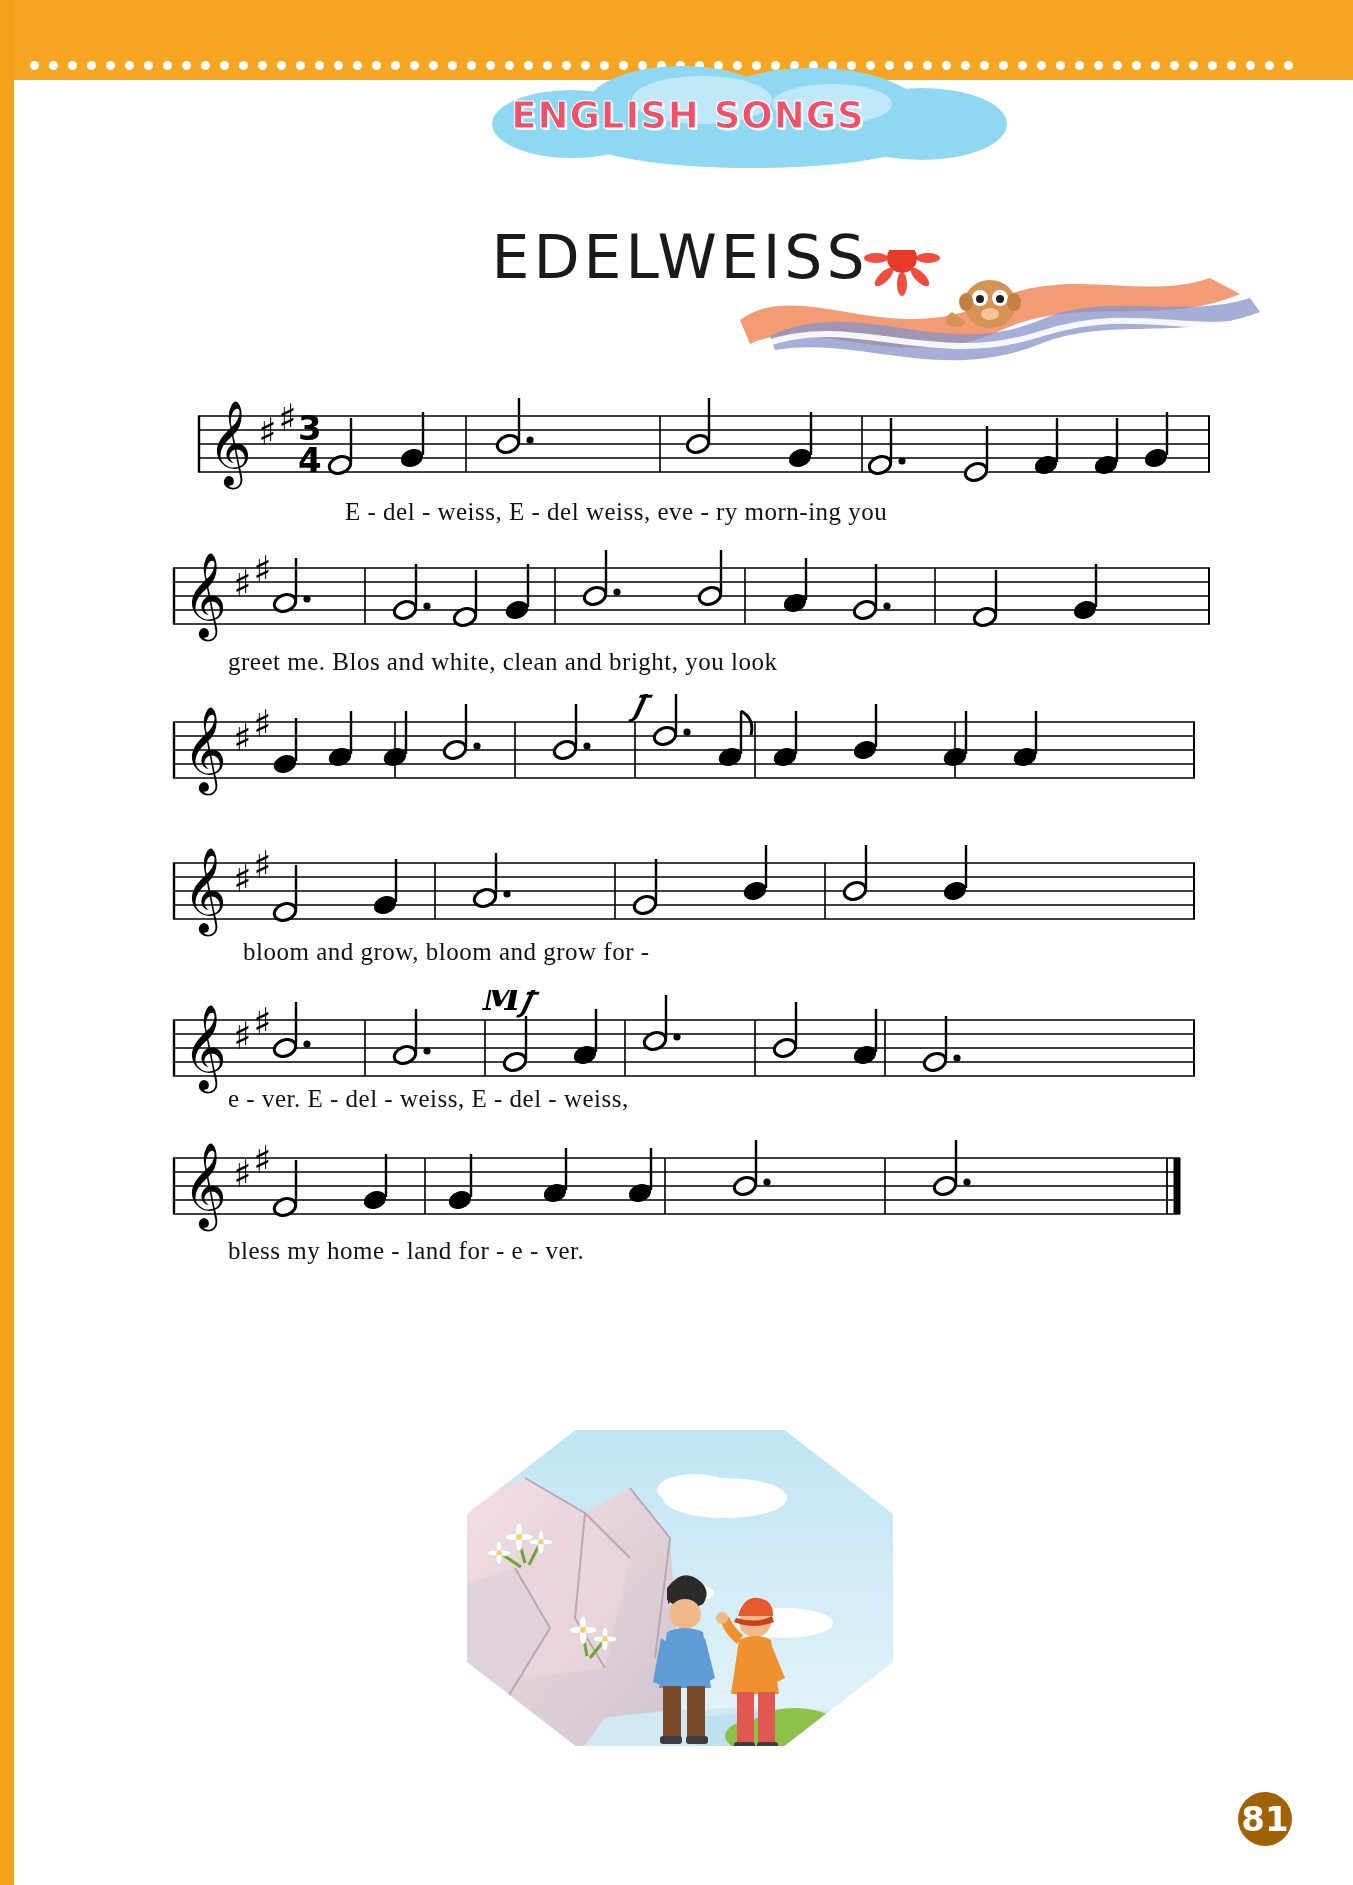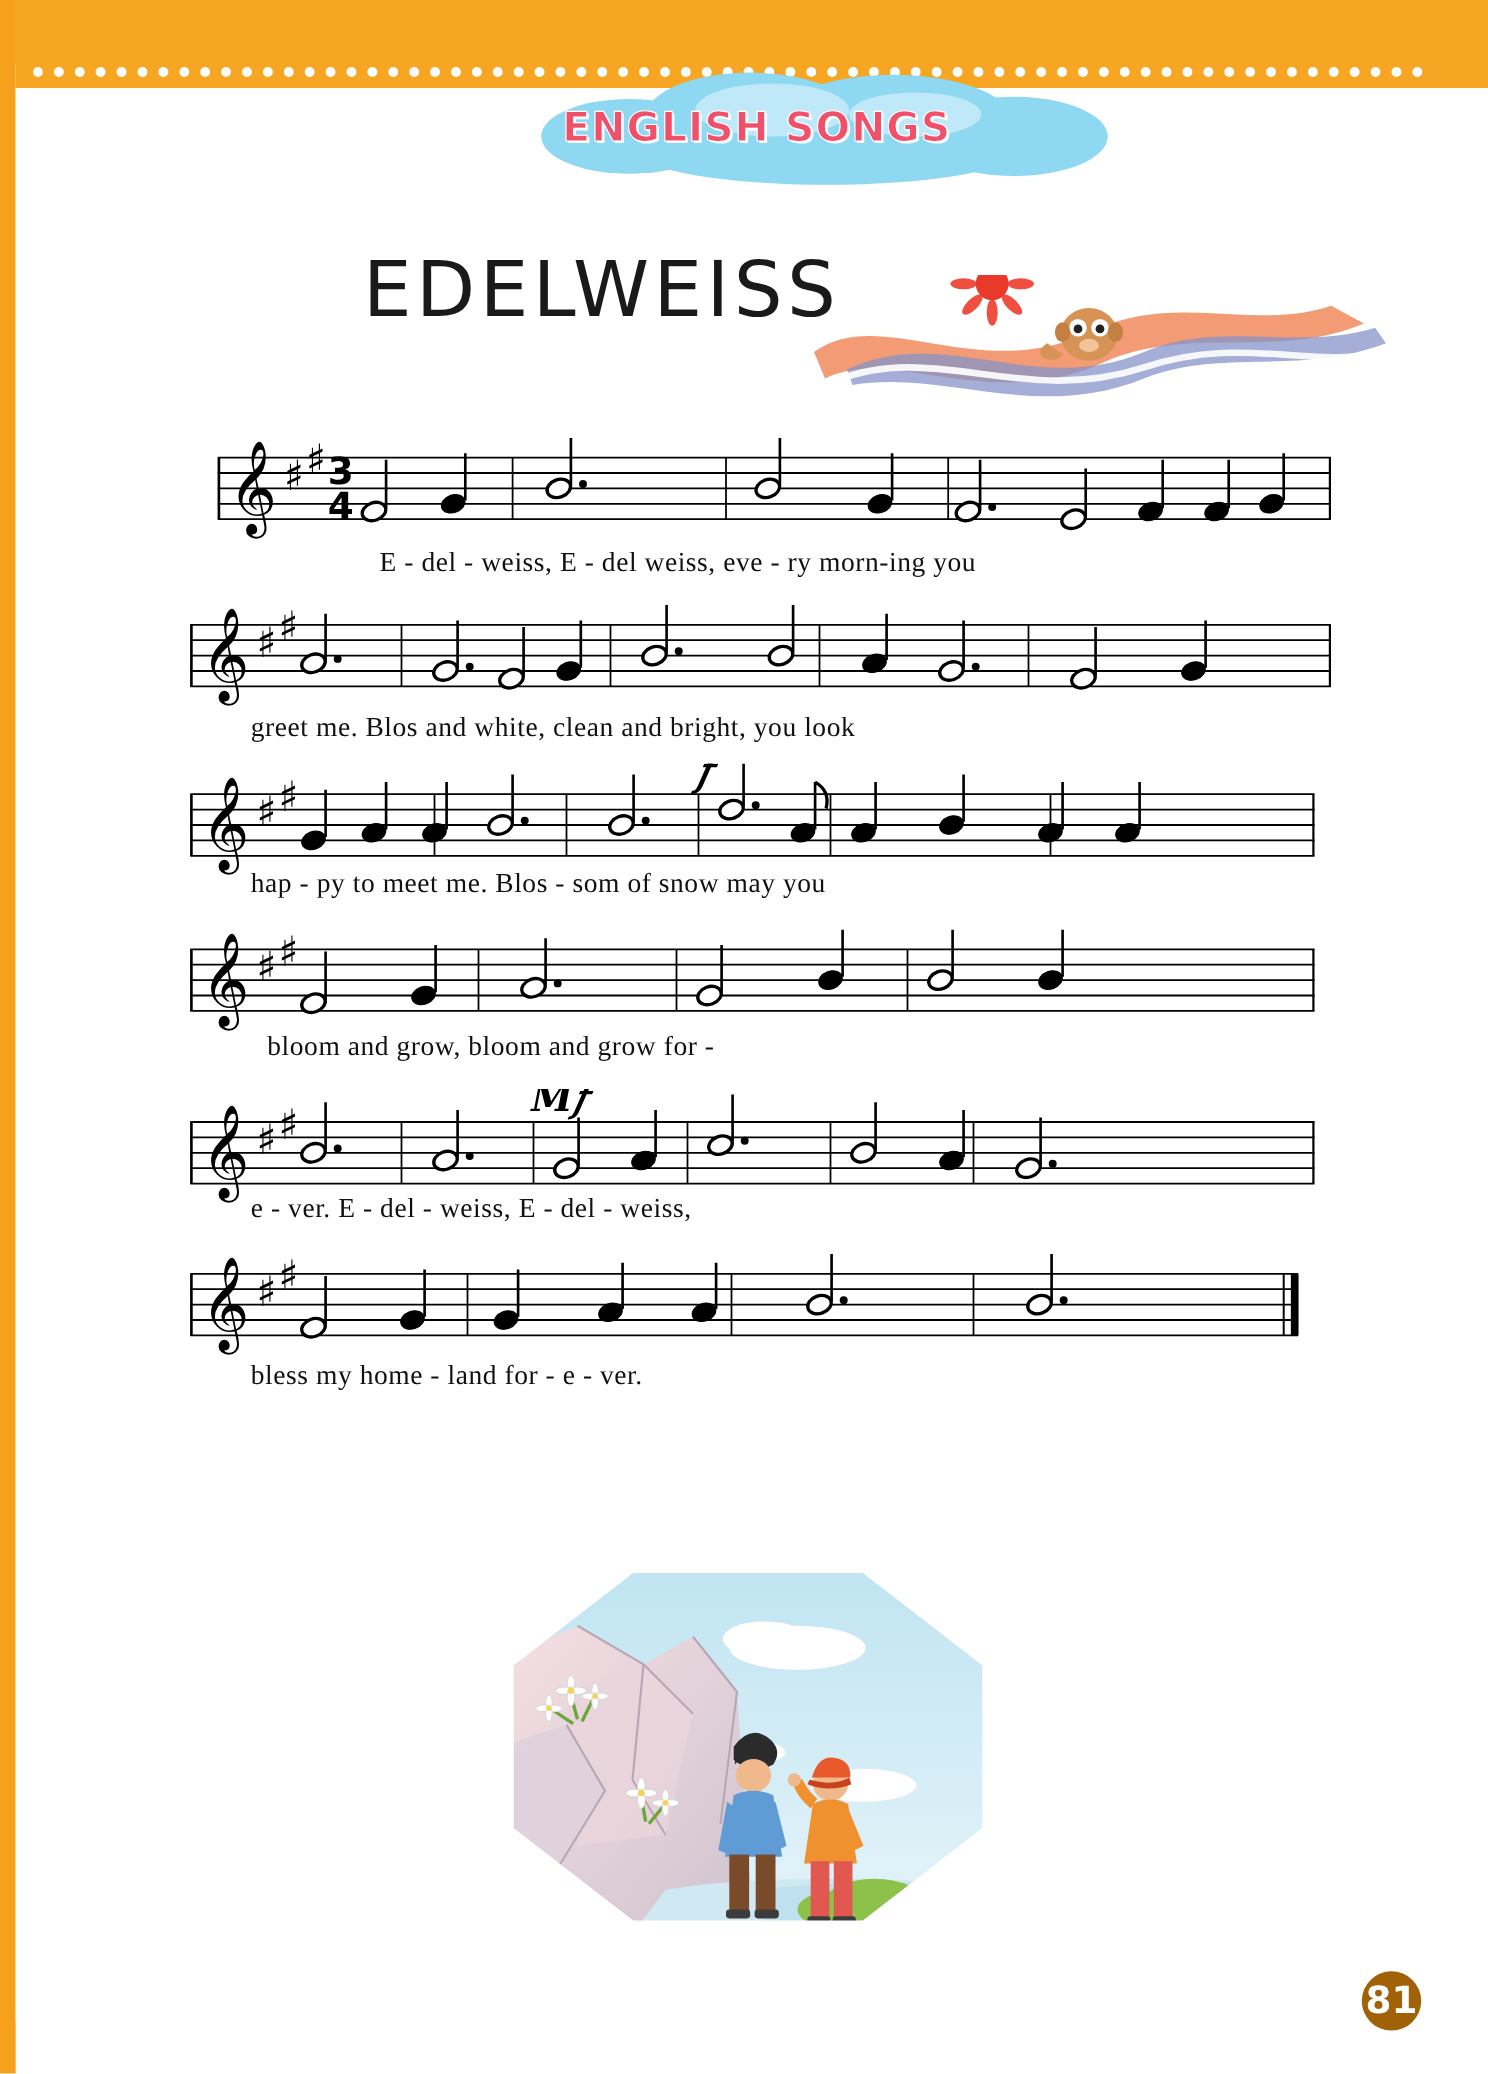--- a/index.html
+++ b/index.html
@@ -77,23 +77,23 @@
     color: #f0506a;
     -webkit-text-stroke: 1px #ffffff;
     text-shadow: 2px 2px 0 rgba(255,255,255,0.9);
   }
 
   
   .song-title {
     position: absolute;
     left: 330px; top: 222px;
     width: 700px;
-    text-align: left;
+    text-align: center;
     font-family: "DejaVu Sans", sans-serif;
-    font-size: 70px;
+    font-size: 60px;
     font-weight: 500;
     letter-spacing: 4px;
     color: #1a1a1a;
   }
 
   
   .deco {
     position: absolute;
     left: 740px; top: 250px;
     width: 540px; height: 120px;
@@ -475,21 +475,20 @@
             <ellipse cx="790" cy="63" rx="11" ry="8" transform="rotate(-20 790 63)"></ellipse>
             <line x1="801" y1="60" x2="801" y2="17" stroke-width="2.4"></line>
           </g>
         <g>
             <ellipse cx="860" cy="63" rx="11" ry="8" transform="rotate(-20 860 63)"></ellipse>
             <line x1="871" y1="60" x2="871" y2="17" stroke-width="2.4"></line>
           </g>
       </g>
     </svg>
   </div>
-  <div class="lyric-line" style="left:228px; top:790px;">hap - py  to  meet   me.   Blos - som of   snow may you</div>
 
   <div class="system" style="left:165px; top:845px;">
     <svg class="staff-svg" width="1040" height="105" viewBox="0 0 1040 105">
       <g stroke="#000" stroke-width="1.6">
         <line x1="8" y1="18" x2="1030" y2="18"></line>
         <line x1="8" y1="32" x2="1030" y2="32"></line>
         <line x1="8" y1="46" x2="1030" y2="46"></line>
         <line x1="8" y1="60" x2="1030" y2="60"></line>
         <line x1="8" y1="74" x2="1030" y2="74"></line>
         <line x1="9" y1="18" x2="9" y2="74" stroke-width="2.4"></line>

